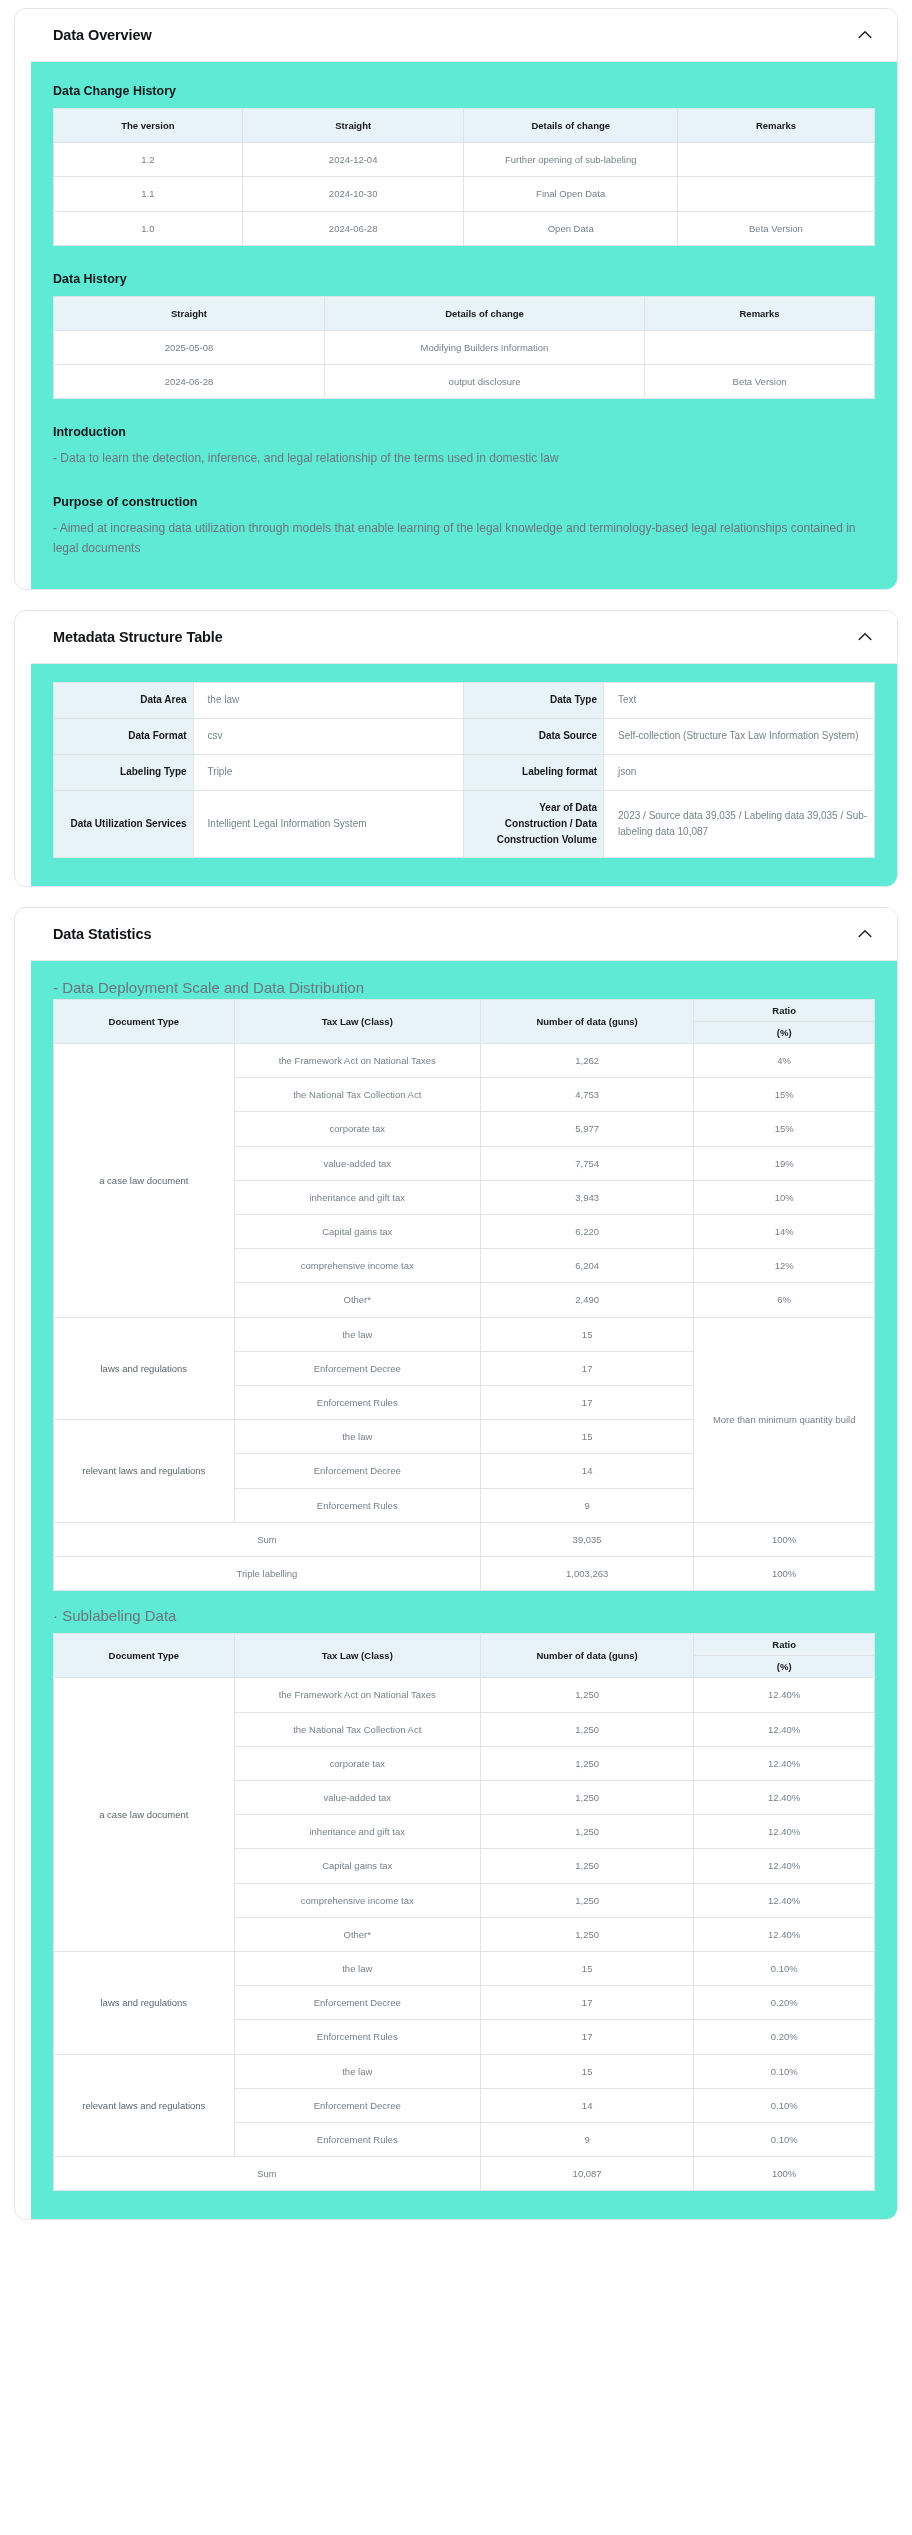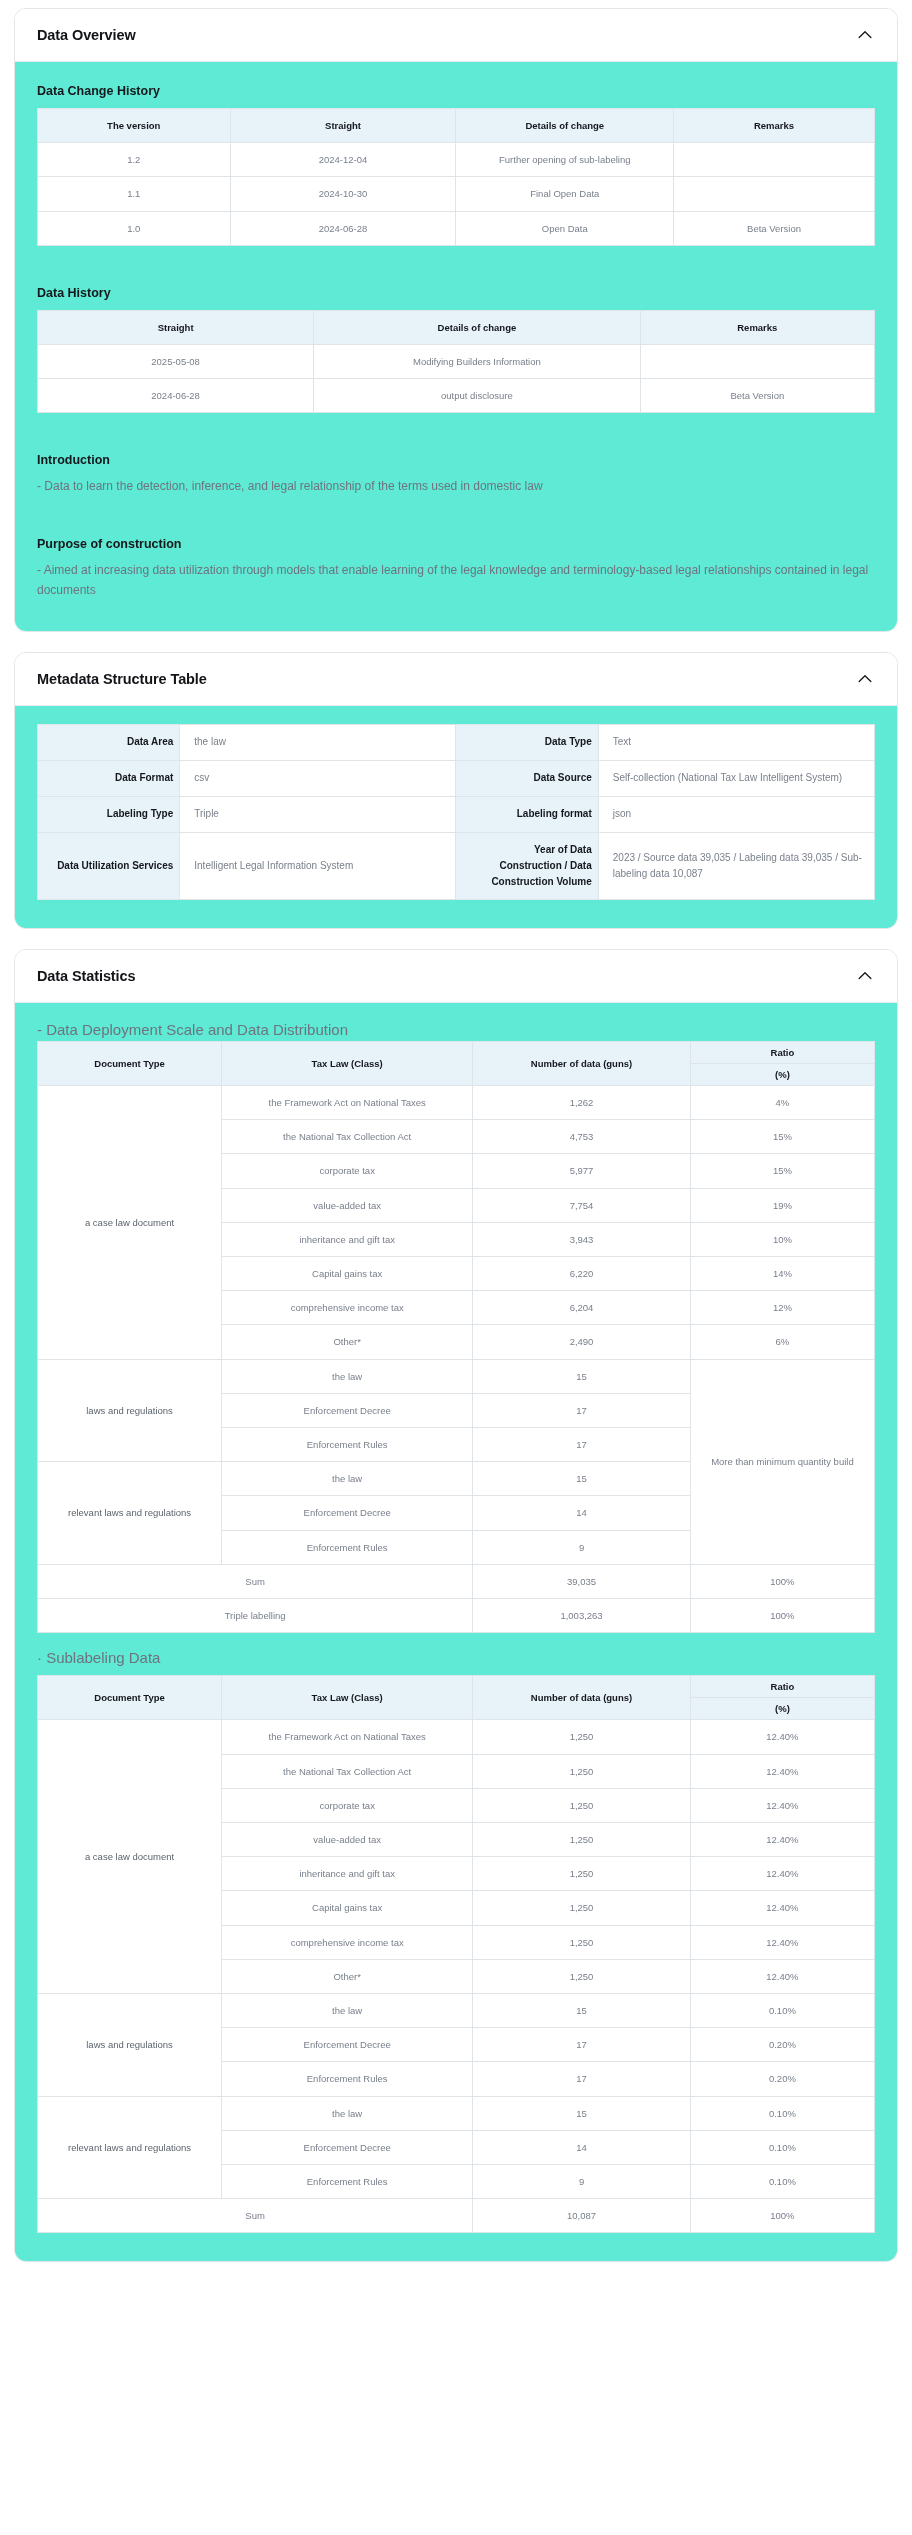--- a/index.html
+++ b/index.html
@@ -14,20 +14,21 @@
     min-height: 2535px;
     padding: 8px 14px 14px 14px;
   }
 
   .card {
     border: 1px solid #e2e6ea;
     border-radius: 12px;
     background: #ffffff;
     overflow: hidden;
     margin-bottom: 20px;
+    padding-left: 16px;
   }
 
   .card-header {
     display: flex;
     align-items: center;
     justify-content: space-between;
     padding: 16px 22px 16px 22px;
     background: #ffffff;
     border-bottom: 1px solid #e6ebef;
     min-height: 52px;
@@ -49,21 +50,21 @@
     background: #5eead4;
     padding: 18px 22px 26px 22px;
   }
 
   .sec-title {
     font-size: 12.5px;
     font-weight: bold;
     color: #15181c;
     margin: 4px 0 10px 0;
   }
-  .sec-title.mt { margin-top: 40px; }
+  .sec-title.mt { margin-top: 26px; }
 
   .para {
     font-size: 12px;
     color: #6d7480;
     line-height: 1.65;
     margin: 0 0 4px 0;
   }
   .block-gap { height: 14px; }
 
   table.tbl {
@@ -223,21 +224,21 @@
         <tr>
           <th>Data Area</th>
           <td>the law</td>
           <th>Data Type</th>
           <td>Text</td>
         </tr>
         <tr>
           <th>Data Format</th>
           <td>csv</td>
           <th>Data Source</th>
-          <td>Self-collection (National Tax Law Intelligent System)</td>
+          <td>Self-collection (Structure Tax Law Information System)</td>
         </tr>
         <tr>
           <th>Labeling Type</th>
           <td>Triple</td>
           <th>Labeling format</th>
           <td>json</td>
         </tr>
         <tr style="height:62px">
           <th>Data Utilization Services</th>
           <td>Intelligent Legal Information System</td>

